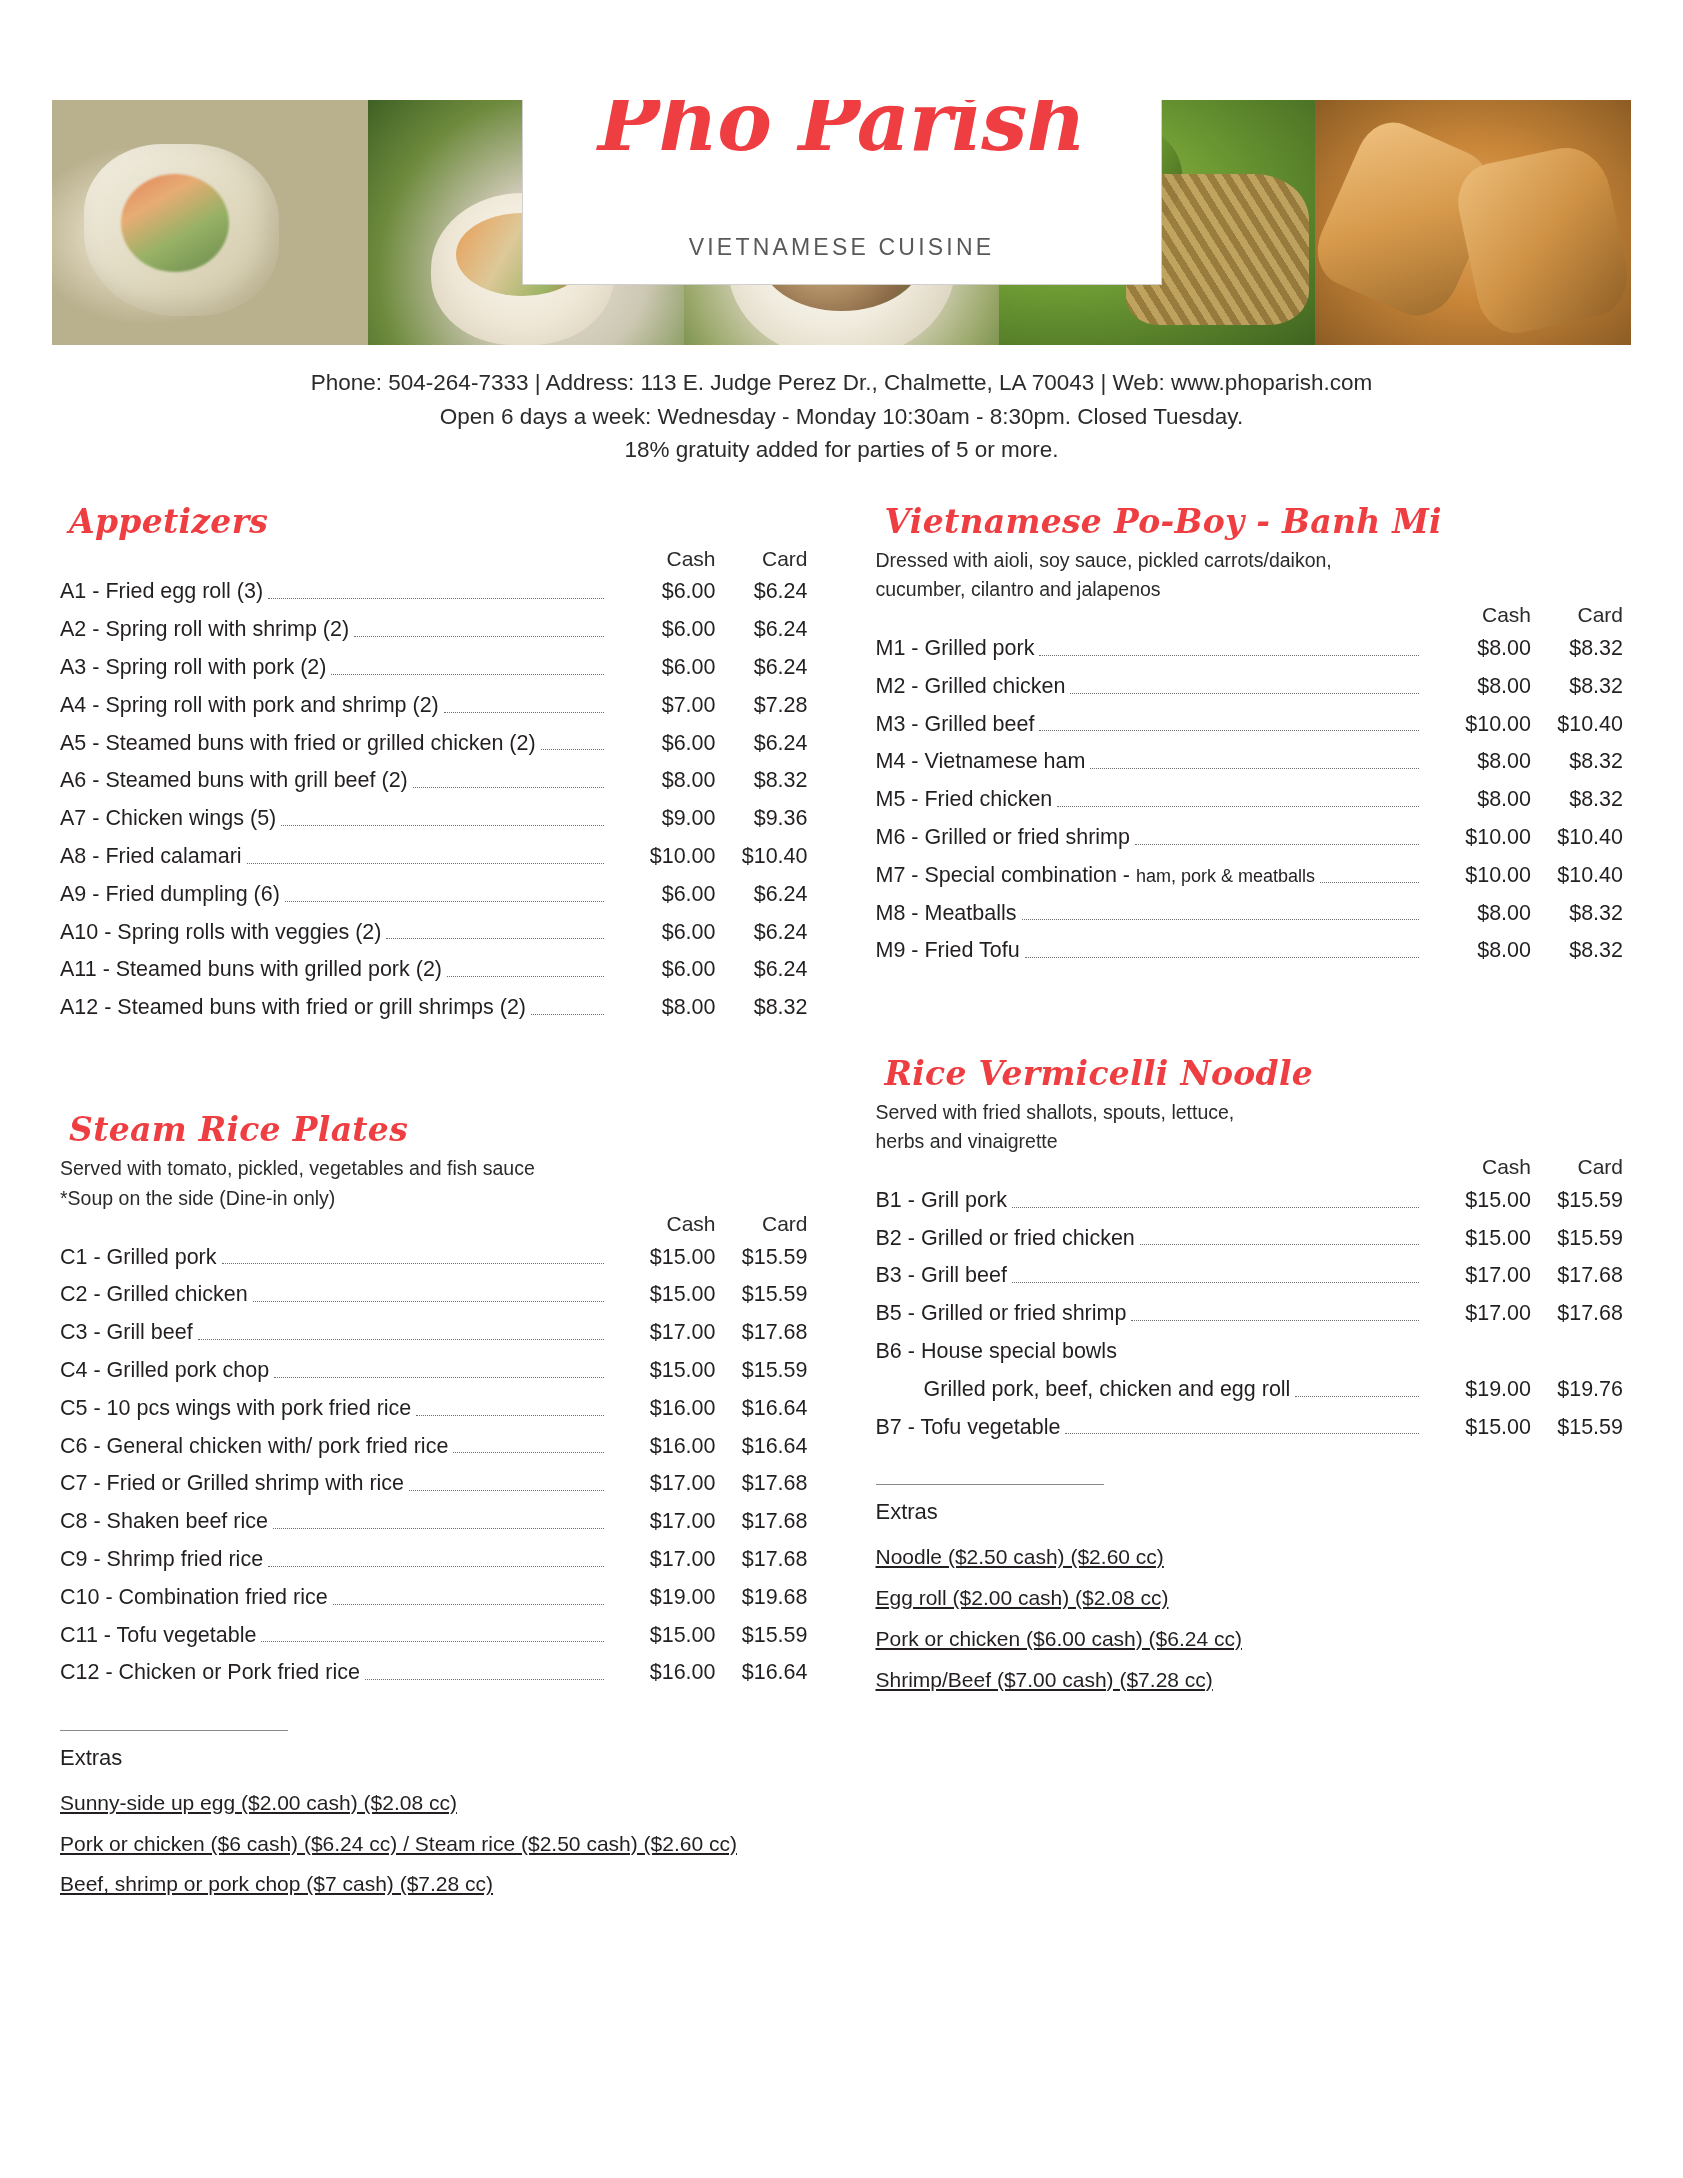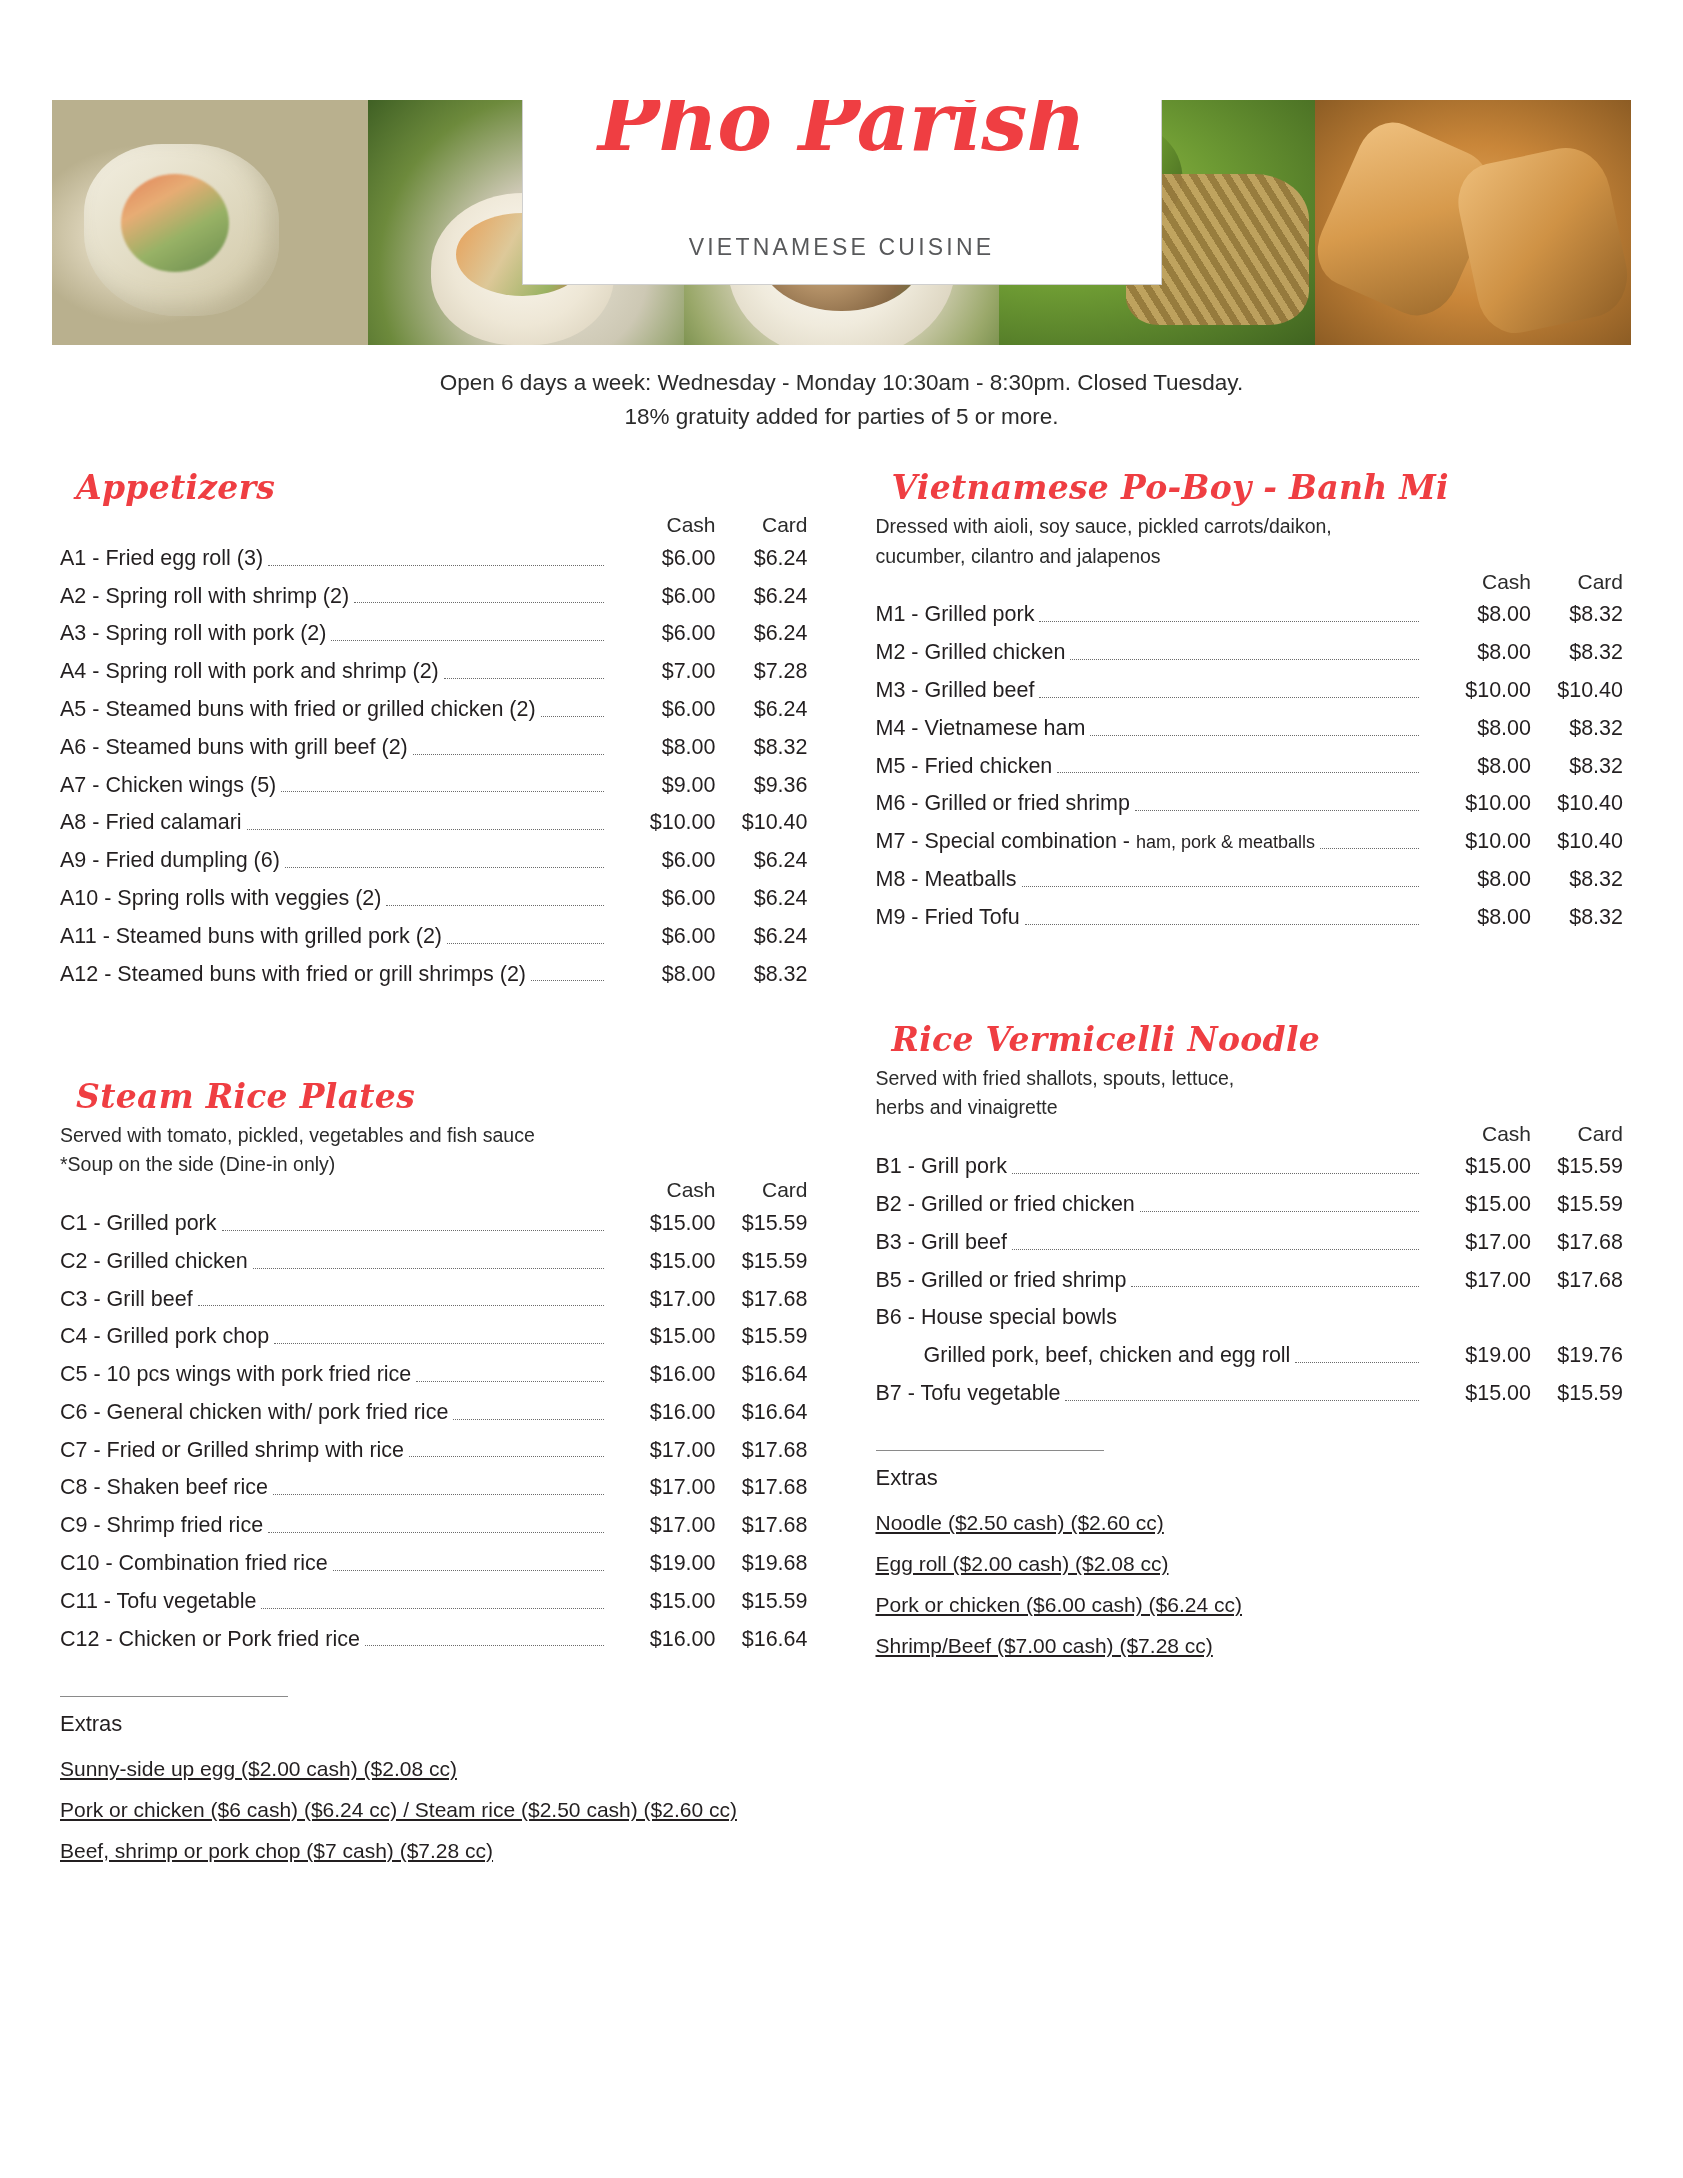--- a/index.html
+++ b/index.html
@@ -185,21 +185,21 @@
   .col { width: 760px; }
 
   .section { margin-bottom: 10px; }
   .section-title {
     font-family: "DejaVu Serif", serif;
     font-style: italic;
     font-weight: bold;
     color: #ef3e42;
     font-size: 33px;
     letter-spacing: .3px;
-    margin: 0 0 6px 16px;
+    margin: 0 0 6px 9px;
   }
   .section-note {
     font-size: 19.5px;
     color: #2b2b2b;
     line-height: 1.4;
     margin: 2px 0 0 0;
   }
 
   .price-head {
     display: flex;
@@ -255,20 +255,21 @@
     <div class="photo p4"></div>
     <div class="photo p5"></div>
   </div>
   <div class="logo-box">
     <div class="logo-title">Pho Parish</div>
     <div class="logo-sub">VIETNAMESE CUISINE</div>
   </div>
 </div>
 
 <div class="contact">
+  <div>Phone: 504-264-7333  |  Address: 113 E. Judge Perez Dr., Chalmette, LA 70043  |  Web: www.phoparish.com</div>
   <div>Open 6 days a week: Wednesday - Monday 10:30am - 8:30pm. Closed Tuesday.</div>
   <div>18% gratuity added for parties of 5 or more.</div>
 </div>
 
 <div class="menu">
 
   <div class="col">
 
     <div class="section">
       <h2 class="section-title">Appetizers</h2>

